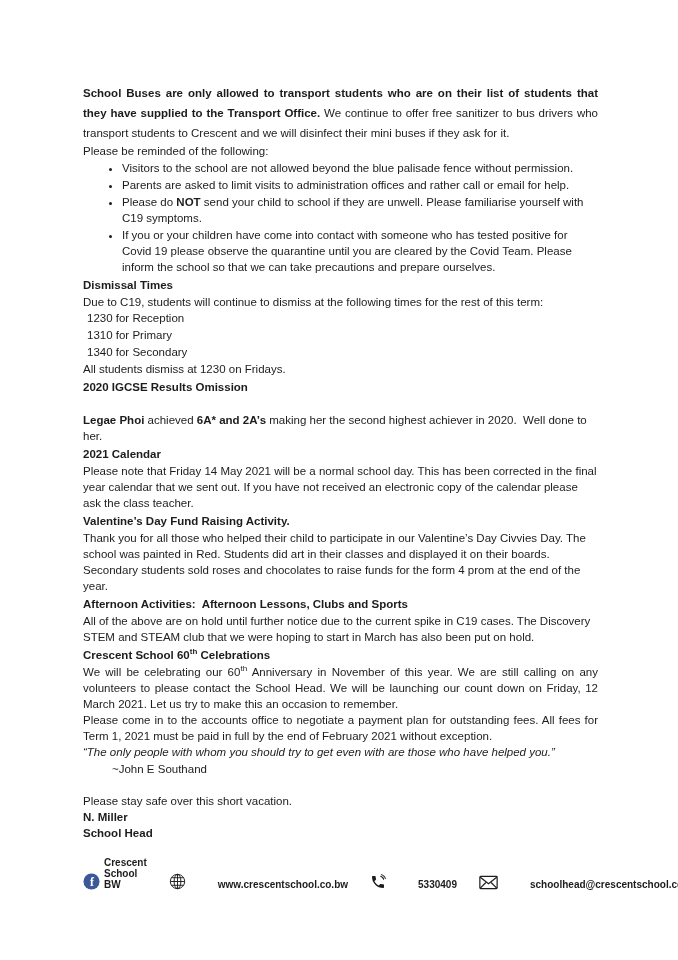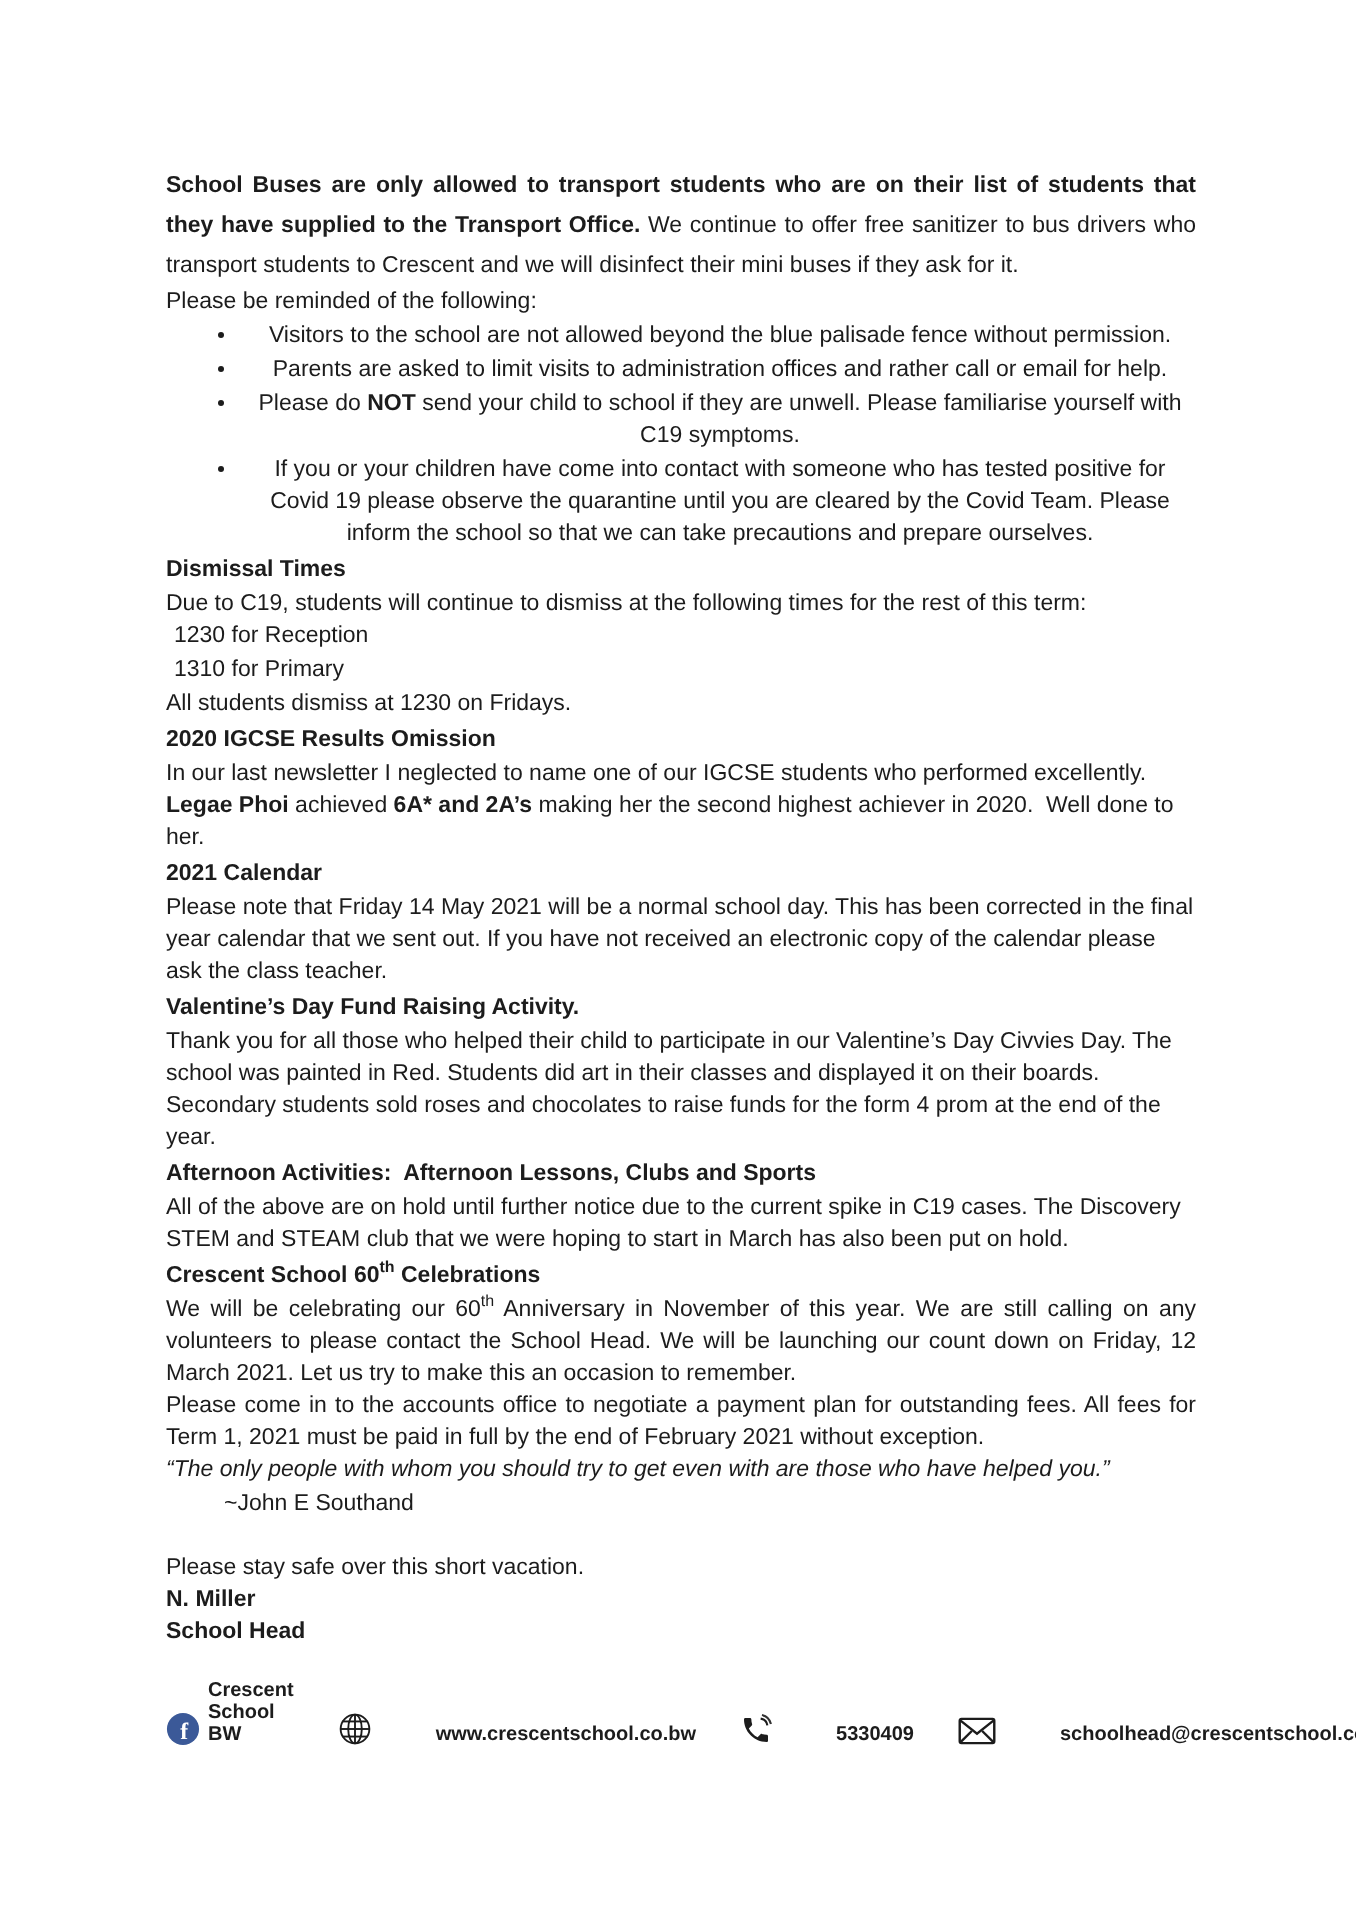--- a/index.html
+++ b/index.html
@@ -41,21 +41,20 @@
   }
   ul.bullets {
     margin: 1px 0 1px 0;
     padding-left: 39px;
     list-style: disc;
   }
   ul.bullets li {
     font-size: 11.5px;
     line-height: 16px;
     margin: 0 0 1px 0;
-    text-align: center;
   }
   .times p {
     padding-left: 4px;
     line-height: 17px;
   }
   sup {
     font-size: 8px;
     line-height: 0;
   }
   .quote {
@@ -99,25 +98,26 @@
     <li><span>Parents are asked to limit visits to administration offices and rather call or email for help.</span></li>
     <li><span>Please do </span><b>NOT</b><span> send your child to school if they are unwell. Please familiarise yourself with C19 symptoms.</span></li>
     <li><span>If you or your children have come into contact with someone who has tested positive for Covid 19 please observe the quarantine until you are cleared by the Covid Team. Please inform the school so that we can take precautions and prepare ourselves.</span></li>
   </ul>
 
   <p class="heading">Dismissal Times</p>
   <p>Due to C19, students will continue to dismiss at the following times for the rest of this term:</p>
   <div class="times">
     <p>1230 for Reception</p>
     <p>1310 for Primary</p>
+    <p>1340 for Secondary</p>
   </div>
   <p>All students dismiss at 1230 on Fridays.</p>
 
   <p class="heading">2020 IGCSE Results Omission</p>
-  <p><span>In our last newsletter I neglected to name one of our IGCSE students who performed excellently.</span><br><b>Legae Phoi</b><span> achieved </span><b>6A* and 2A’s</b><span style="white-space:pre-wrap"> making her the second highest achiever in 2020.&nbsp; Well done to her.</span></p>
+  <p><br><b>Legae Phoi</b><span> achieved </span><b>6A* and 2A’s</b><span style="white-space:pre-wrap"> making her the second highest achiever in 2020.&nbsp; Well done to her.</span></p>
 
   <p class="heading">2021 Calendar</p>
   <p>Please note that Friday 14 May 2021 will be a normal school day. This has been corrected in the final year calendar that we sent out. If you have not received an electronic copy of the calendar please ask the class teacher.</p>
 
   <p class="heading">Valentine’s Day Fund Raising Activity.</p>
   <p>Thank you for all those who helped their child to participate in our Valentine’s Day Civvies Day. The school was painted in Red. Students did art in their classes and displayed it on their boards. Secondary students sold roses and chocolates to raise funds for the form 4 prom at the end of the year.</p>
 
   <p class="heading">Afternoon Activities:&nbsp; Afternoon Lessons, Clubs and Sports</p>
   <p>All of the above are on hold until further notice due to the current spike in C19 cases. The Discovery STEM and STEAM club that we were hoping to start in March has also been put on hold.</p>
 

